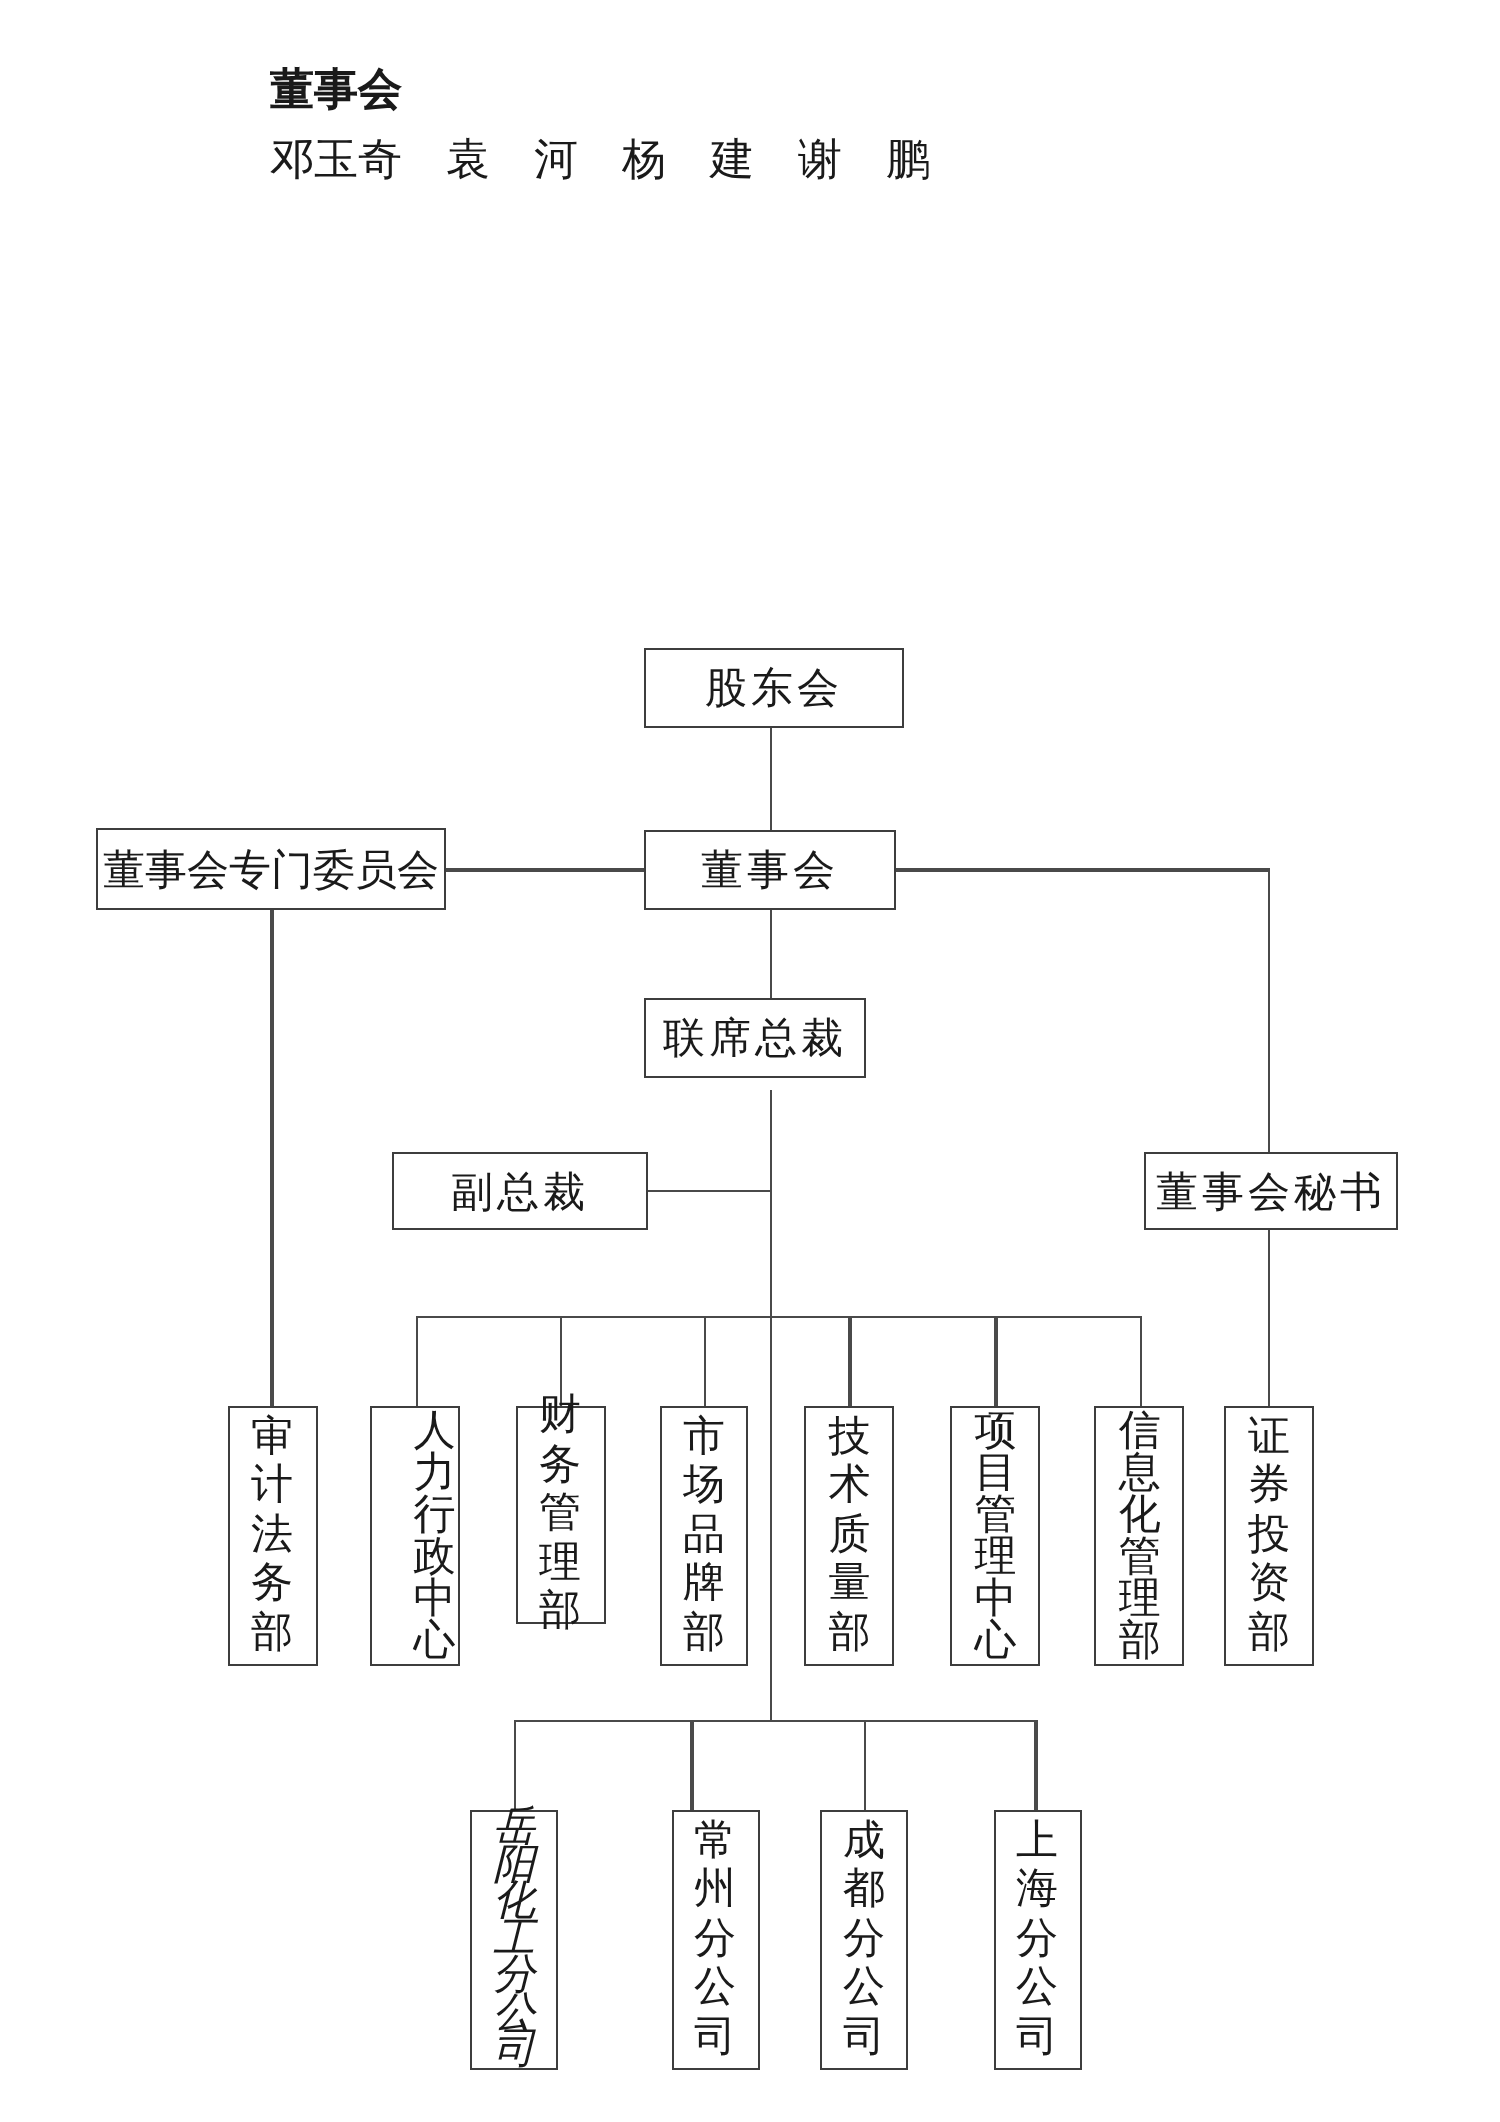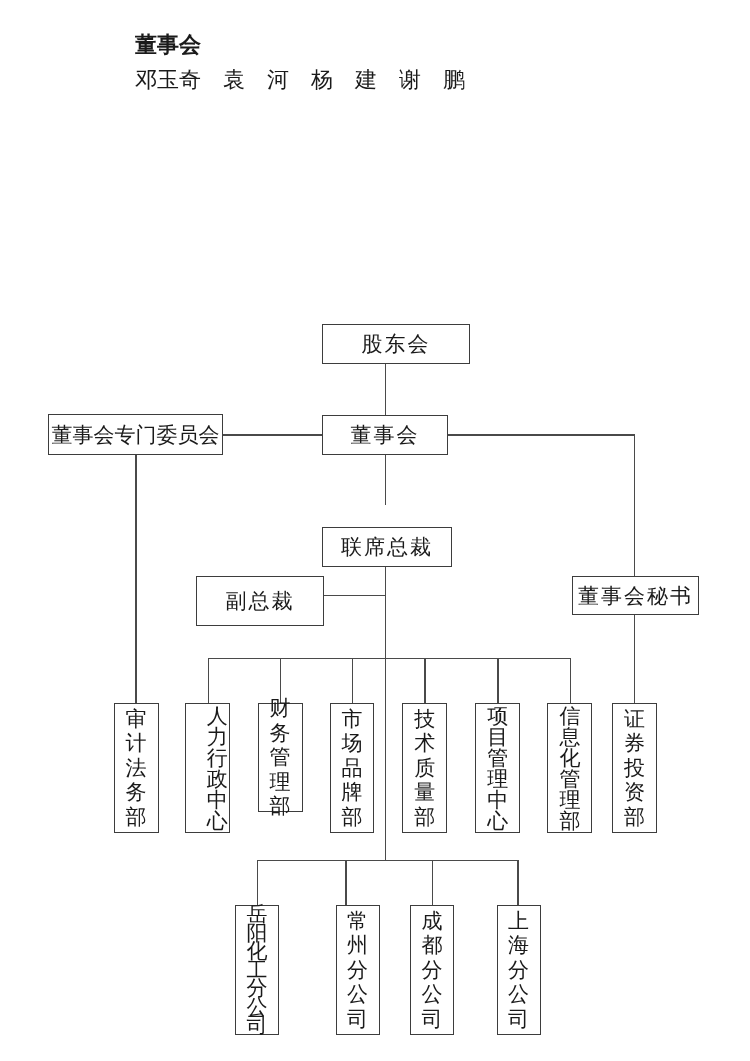--- a/index.html
+++ b/index.html
@@ -58,25 +58,25 @@
   <div class="ln ln-v" style="left:351.8px;top:658px;height:45px;"></div>
   <div class="ln ln-v" style="left:424px;top:658px;height:45px;"></div>
   <div class="ln ln-v" style="left:497px;top:658px;height:45px;"></div>
   <div class="ln ln-v" style="left:569.5px;top:658px;height:45px;"></div>
   <div class="ln ln-h" style="left:256.5px;top:859.5px;width:262px;"></div>
   <div class="ln ln-v" style="left:256.5px;top:860px;height:45px;"></div>
   <div class="ln ln-v" style="left:345px;top:860px;height:45px;"></div>
   <div class="ln ln-v" style="left:431.5px;top:860px;height:45px;"></div>
   <div class="ln ln-v" style="left:517px;top:860px;height:45px;"></div>
 
-  <div class="obox hbox" style="left:322px;top:324px;width:148px;height:40px;font-family:Liberation Mono, monospace;">股东会</div>
+  <div class="obox hbox" style="left:322px;top:324px;width:130px;height:40px;font-family:Liberation Mono, monospace;">股东会</div>
   <div class="obox hbox wide" style="left:48px;top:414px;width:175px;height:41px;">董事会专门委员会</div>
   <div class="obox hbox" style="left:322px;top:415px;width:126px;height:40px;">董事会</div>
-  <div class="obox hbox" style="left:322px;top:527px;width:130px;height:40px;">联席总裁</div>
-  <div class="obox hbox" style="left:196px;top:576px;width:128px;height:50px;">副总裁</div>
+  <div class="obox hbox" style="left:322px;top:499px;width:111px;height:40px;">联席总裁</div>
+  <div class="obox hbox" style="left:196px;top:576px;width:128px;height:39px;">副总裁</div>
   <div class="obox hbox" style="left:572px;top:576px;width:127px;height:39px;">董事会秘书</div>
 
   <div class="obox vbox v5" style="left:113.5px;top:703px;width:45px;height:130px;">
       <div class="vt">审计法务部</div>
     </div>
   <div class="obox vbox v6" style="left:185.3px;top:703px;width:45px;height:130px;justify-content:flex-end;">
       <div class="vt">人力行政中心</div>
     </div>
   <div class="obox vbox v5" style="left:257.5px;top:703px;width:45px;height:109px;">
       <div class="vt">财务管理部</div>
@@ -90,21 +90,21 @@
   <div class="obox vbox v6" style="left:475.3px;top:703px;width:45px;height:130px;">
       <div class="vt">项目管理中心</div>
     </div>
   <div class="obox vbox v6" style="left:547.4px;top:703px;width:45px;height:130px;">
       <div class="vt">信息化管理部</div>
     </div>
   <div class="obox vbox v5" style="left:612px;top:703px;width:45px;height:130px;">
       <div class="vt">证券投资部</div>
     </div>
 
-  <div class="obox vbox v7" style="left:235px;top:905px;width:44px;height:130px;">
+  <div class="obox vbox v7" style="left:235px;top:905px;width:44px;height:130px;font-style:italic;">
       <div class="vt">岳阳化工分公司</div>
     </div>
   <div class="obox vbox v5" style="left:323.5px;top:905px;width:44px;height:130px;margin-left:12px;">
       <div class="vt">常州分公司</div>
     </div>
   <div class="obox vbox v5" style="left:410px;top:905px;width:44px;height:130px;">
       <div class="vt">成都分公司</div>
     </div>
   <div class="obox vbox v5" style="left:496.5px;top:905px;width:44px;height:130px;">
       <div class="vt">上海分公司</div>

